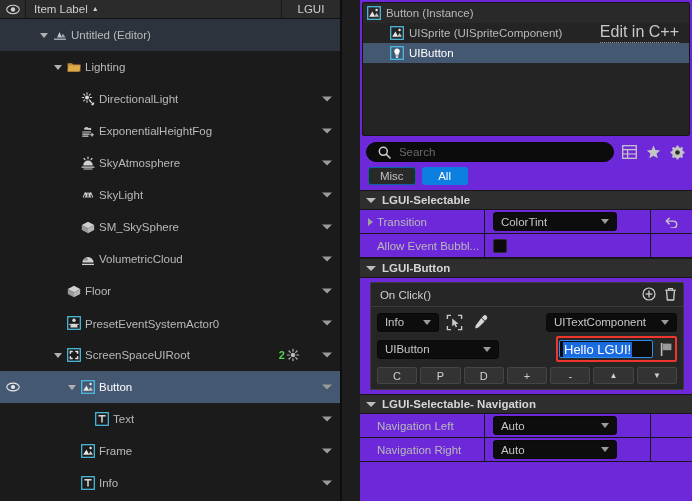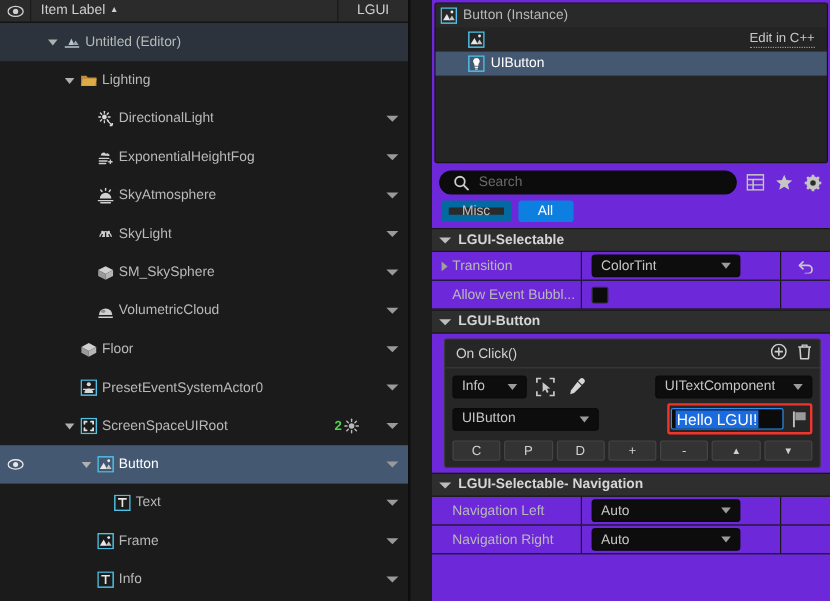--- a/index.html
+++ b/index.html
@@ -68,33 +68,33 @@
   .ic svg { display: block; }
 
   
   #details { width: 340px; height: 501px; background: #6d28d9; display: flex; flex-direction: column; margin-left: 18px; }
 
   .comp-panel { background: #242424; border: 1px solid #141414; margin: 2px; border-radius: 2px; height: 134px; }
   .comp-row { height: 20px; display: flex; align-items: center; gap: 5px; padding-left: 4px; font-size: 11.5px; color: #b9b9b9; }
   .comp-row.root { background: #292929; }
   .comp-row.sel { background: #445872; color: #fff; }
   .comp-row .indent { width: 18px; flex: 0 0 18px; }
-  .edit-cpp { margin-left: auto; margin-right: 10px; color: #c8c8c8; font-size: 11px; border-bottom: 1px dotted #9a9a9a; padding-bottom: 1px; }
+  .edit-cpp { margin-left: auto; margin-right: 10px; color: #c8c8c8; font-size: 16px; border-bottom: 1px dotted #9a9a9a; padding-bottom: 1px; }
 
   .search-bar { display: flex; align-items: center; gap: 7px; padding: 4px 6px 3px 6px; }
   .search-box {
     flex: 1; height: 20px; background: #0c0c0c; border: 1px solid #0a0a0a;
     border-radius: 10px; display: flex; align-items: center; gap: 6px; padding: 0 9px;
   }
   .search-placeholder { color: #6a6a6a; font-size: 11.5px; }
   .sb-icon { width: 17px; height: 17px; display: flex; align-items: center; justify-content: center; }
 
   .filter-row { display: flex; gap: 6px; padding: 2px 6px 5px 8px; }
   .pill { height: 18px; min-width: 46px; padding: 0 11px; border-radius: 3px; display: flex; align-items: center; justify-content: center; font-size: 11.5px; }
-  .pill.misc { background: #2a2a2a; border: 6px solid #0369a1; color: #c0c0c0; }
+  .pill.misc { background: #2a2a2a; border: 1px solid #0369a1; color: #c0c0c0; }
   .pill.all { background: #0c7fe0; color: #ffffff; }
 
   .cat-header {
     height: 20px; background: #2e2e2e; border-top: 1px solid #181818; border-bottom: 1px solid #181818;
     display: flex; align-items: center; gap: 6px; padding-left: 6px;
     font-size: 11.5px; font-weight: bold; color: #d6d6d6;
   }
   .cat-tri { width: 0; height: 0; border-left: 5px solid transparent; border-right: 5px solid transparent; border-top: 5px solid #bdbdbd; }
 
   .prop-row { height: 24px; display: flex; align-items: center; border-bottom: 1px solid #171717; }
@@ -453,20 +453,21 @@
           <div class="comp-row">
             <span class="indent"></span>
             <span class="ic">
               <svg width="14" height="14" viewBox="0 0 14 14">
                 <rect x="0.7" y="0.7" width="12.6" height="12.6" fill="none" stroke="#4dc3e8" stroke-width="1.2"></rect>
                 <circle cx="9.6" cy="4" r="1.2" fill="#e8e8e8"></circle>
                 <polygon points="2.2,10.8 5.4,5.6 8.2,10.8" fill="#e8e8e8"></polygon>
                 <polygon points="7.2,10.8 9.6,7 12,10.8" fill="#c6c6c6"></polygon>
               </svg>
             </span>
+            <span>UISprite (UISpriteComponent)</span>
             <span class="edit-cpp">Edit in C++</span>
           </div>
           <div class="comp-row sel">
             <span class="indent"></span>
             <span class="ic">
               <svg width="14" height="14" viewBox="0 0 14 14">
                 <rect x="0.7" y="0.7" width="12.6" height="12.6" fill="none" stroke="#4dc3e8" stroke-width="1.2"></rect>
                 <path d="M7 2.4 a2.8 2.8 0 0 1 1.7 5 v1.3 h-3.4 v-1.3 a2.8 2.8 0 0 1 1.7 -5 z" fill="#ffffff"></path>
                 <rect x="5.6" y="9.5" width="2.8" height="1.1" fill="#ffffff"></rect>
                 <rect x="6" y="11.1" width="2" height="0.9" fill="#ffffff"></rect>

